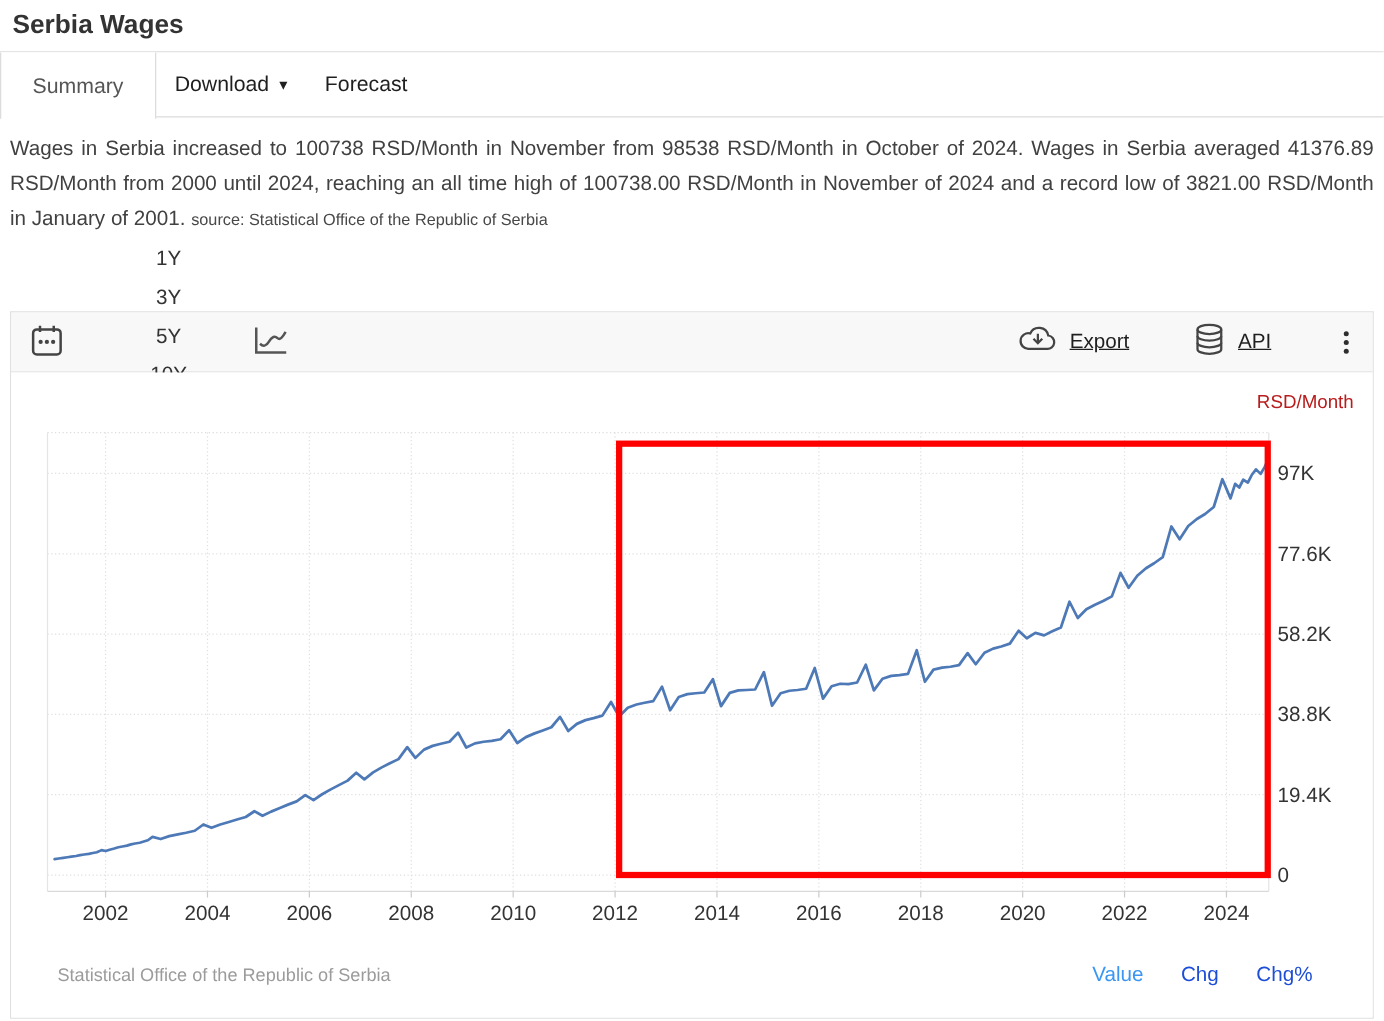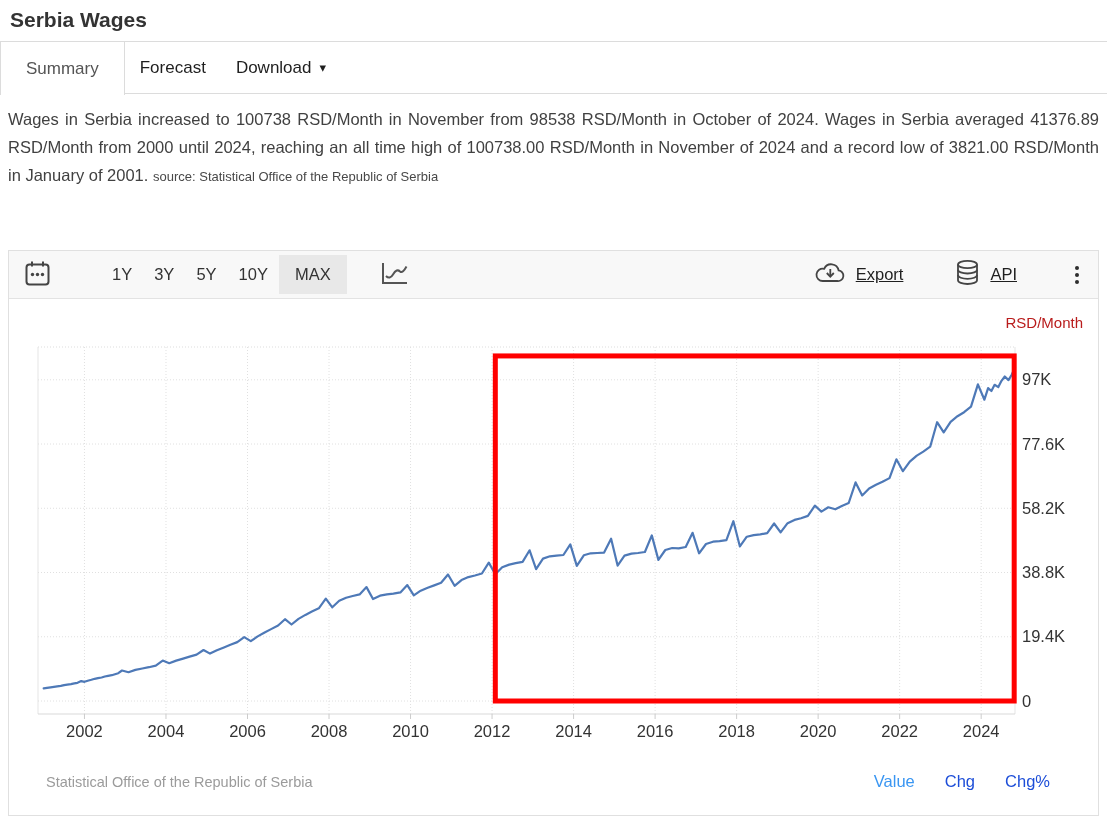--- a/index.html
+++ b/index.html
@@ -25,21 +25,21 @@
     font-size:16.5px; line-height:28px; color:#414141;
   }
   .desc .src { font-size:13px; color:#484848; }
   
   .card { margin:59px 8px 0; border:1px solid #e0e0e0; height:566px; position:relative; background:#fff; }
   .toolbar {
     height:48px; background:#f8f8f8; border-bottom:1px solid #e3e3e3;
     display:flex; align-items:center; padding:0 15px;
   }
   .icon-btn, .tool-btn { background:none; border:0; padding:0; cursor:pointer; display:flex; align-items:center; font-family:inherit; }
-  .ranges { display:flex; align-items:center; margin-left:50px; }
+  .ranges { display:flex; align-items:center; margin-left:50px;flex-direction:column; }
   .range { padding:6px 11px; font-size:16.5px; color:#333; cursor:pointer; }
   .range.active { background:#e8e8e8; padding:10px 16px; }
   .charttype-btn { margin-left:32px; }
   .compare {
     margin-left:36px; width:266px; height:36px; border:1px solid #cfcfcf; border-radius:2px;
     background:#fff; padding:0 12px; font-size:16px; color:#333; font-family:inherit; outline:none;
   }
   .compare::placeholder { color:#a3a3a3; }
   .spacer { flex:1; }
   .tool-btn { gap:10px; font-size:16.5px; color:#1f1f1f;text-decoration:underline; }
@@ -63,25 +63,25 @@
 </style>
 </head>
 <body>
 
 <div class="titlebar">
   <h1>Serbia Wages</h1>
 </div>
 
 <div class="tabs">
   <div class="tab active">Summary</div>
-  <div class="tab">Forecast</div>
   <div class="tab">
     <span>Download</span>
     <span class="caret">▾</span>
   </div>
+  <div class="tab">Forecast</div>
 </div>
 
 <p class="desc">
   <span>Wages in Serbia increased to 100738 RSD/Month in November from 98538 RSD/Month in October of 2024. Wages in Serbia averaged 41376.89 RSD/Month from 2000 until 2024, reaching an all time high of 100738.00 RSD/Month in November of 2024 and a record low of 3821.00 RSD/Month in January of 2001.</span>
   <span class="src">
     <span>source:</span>
     <span>Statistical Office of the Republic of Serbia</span>
   </span>
 </p>
 

